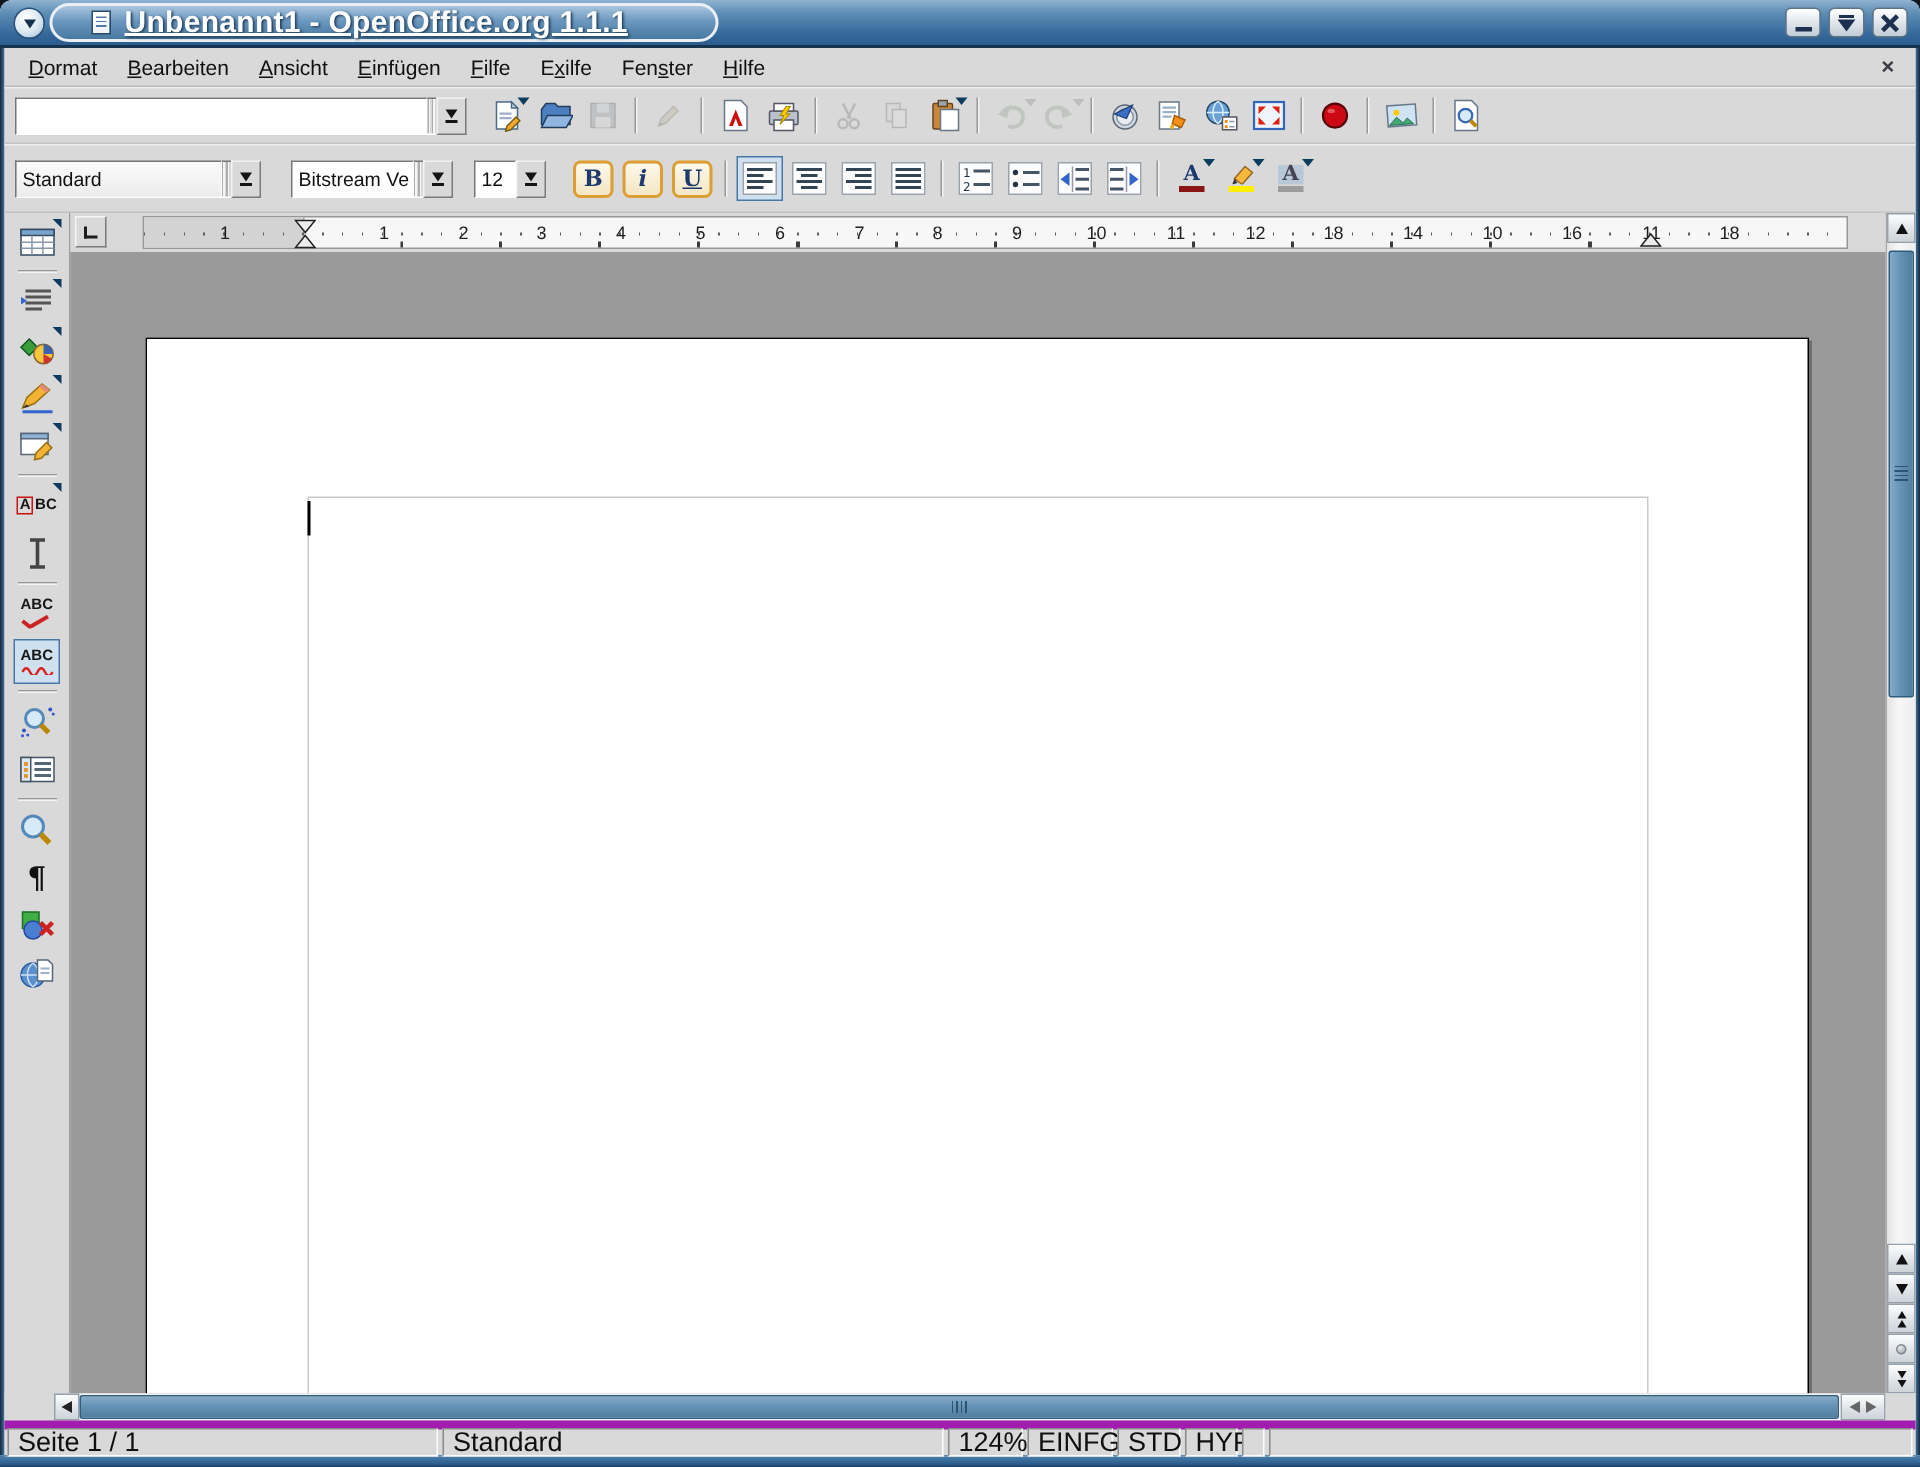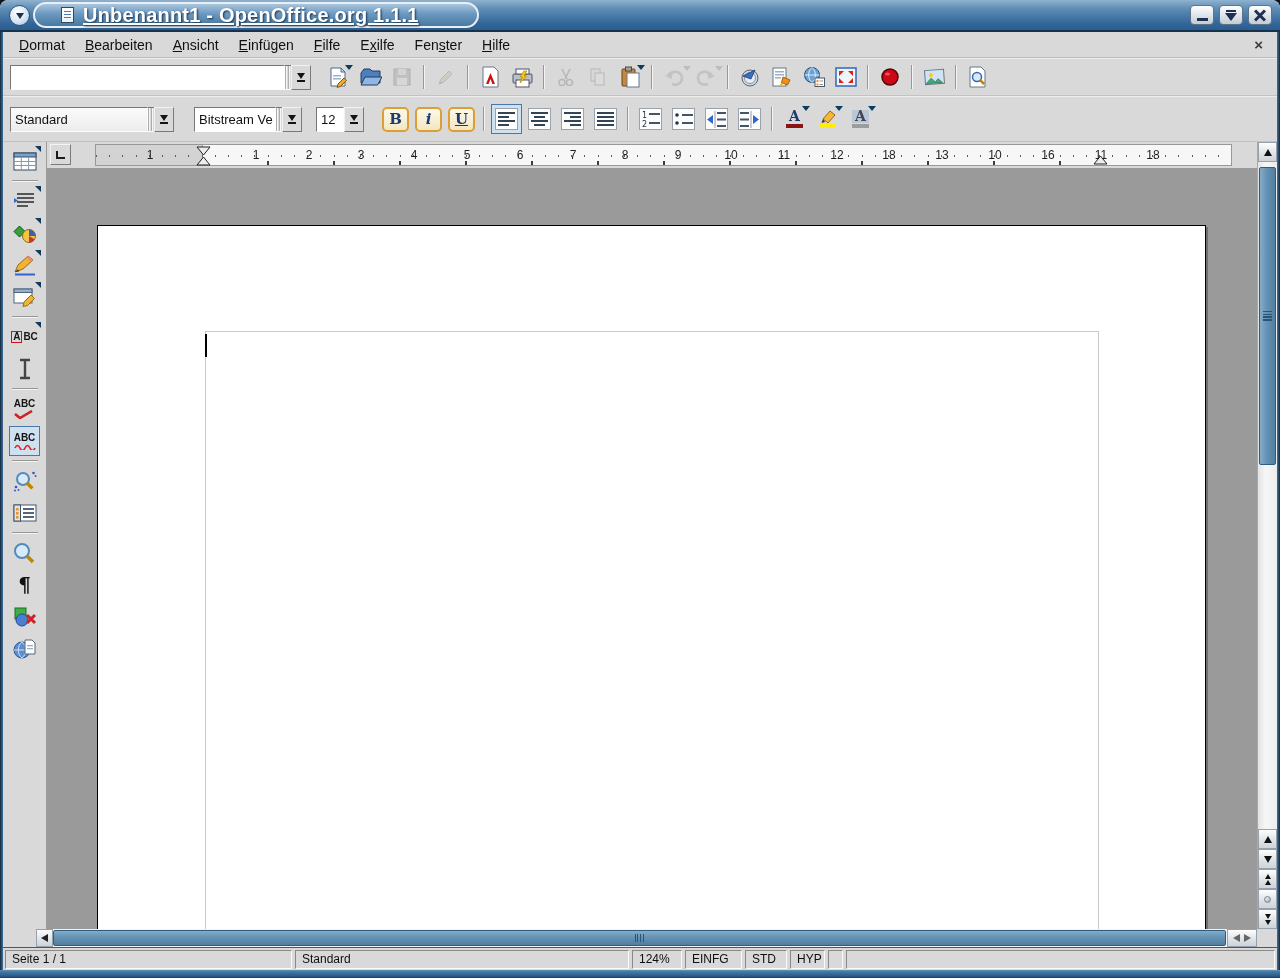--- a/index.html
+++ b/index.html
@@ -145,21 +145,21 @@
   .tri-l { width:0; height:0; border-top:4px solid transparent; border-bottom:4px solid transparent; border-right:7px solid #222; }
   .tri-r { width:0; height:0; border-top:4px solid transparent; border-bottom:4px solid transparent; border-left:7px solid #222; }
   .htrack { flex:1; position:relative; background:#f2f2f2; }
   .hslider { position:absolute; top:1px; bottom:1px; left:0; right:1px; border-radius:2px;
     background:linear-gradient(#86abc7,#6493b6 45%,#527e9e); border:1px solid #2f5d7f; }
   .hslider::after { content:""; position:absolute; top:3px; bottom:3px; left:50%; width:11px; transform:translateX(-50%);
     background:repeating-linear-gradient(to right,#2c5574 0 1px, transparent 1px 3px); }
 
   
   .statusbar { position:absolute; left:3px; top:947px; width:1274px; height:23px; background:#d9d9d9;
-    display:flex; align-items:center; gap:3px; padding:2px 2px; font-size:12px; color:#0f0f0f; border-top:1px solid #a21caf; }
+    display:flex; align-items:center; gap:3px; padding:2px 2px; font-size:18px; color:#0f0f0f; border-top:6px solid #a21caf; }
   .sp { height:19px; background:#d9d9d9; border:1px solid; border-color:#8a8a8a #fbfbfb #fbfbfb #8a8a8a;
     display:flex; align-items:center; padding:0 6px; white-space:nowrap; flex:none; }
 </style>
 </head>
 <body>
 
 <div class="window">
 
   <div class="titlebar">
     <div class="tb-menubtn">
@@ -671,21 +671,21 @@
           <span class="rnum" style="left:318px">4</span>
           <span class="rnum" style="left:371px">5</span>
           <span class="rnum" style="left:424px">6</span>
           <span class="rnum" style="left:477px">7</span>
           <span class="rnum" style="left:529px">8</span>
           <span class="rnum" style="left:582px">9</span>
           <span class="rnum" style="left:635px">10</span>
           <span class="rnum" style="left:688px">11</span>
           <span class="rnum" style="left:741px">12</span>
           <span class="rnum" style="left:793px">18</span>
-          <span class="rnum" style="left:846px">13</span>
+          <span class="rnum" style="left:846px">14</span>
           <span class="rnum" style="left:899px">10</span>
           <span class="rnum" style="left:952px">16</span>
           <span class="rnum" style="left:1005px">11</span>
           <span class="rnum" style="left:1057px">18</span>
           <svg class="rmark" style="left:100px; top:1px" width="15" height="20" viewBox="0 0 15 20">
               <path d="M1 1h13l-6.5 8z" fill="#ececec" stroke="#222"></path>
               <path d="M1 19h13l-6.5-8z" fill="#ececec" stroke="#222"></path>
             </svg>
           <svg class="rmark" style="left:997px; bottom:0" width="15" height="10" viewBox="0 0 15 10">
               <path d="M1 9h13L7.5 1z" fill="#ececec" stroke="#222"></path>

